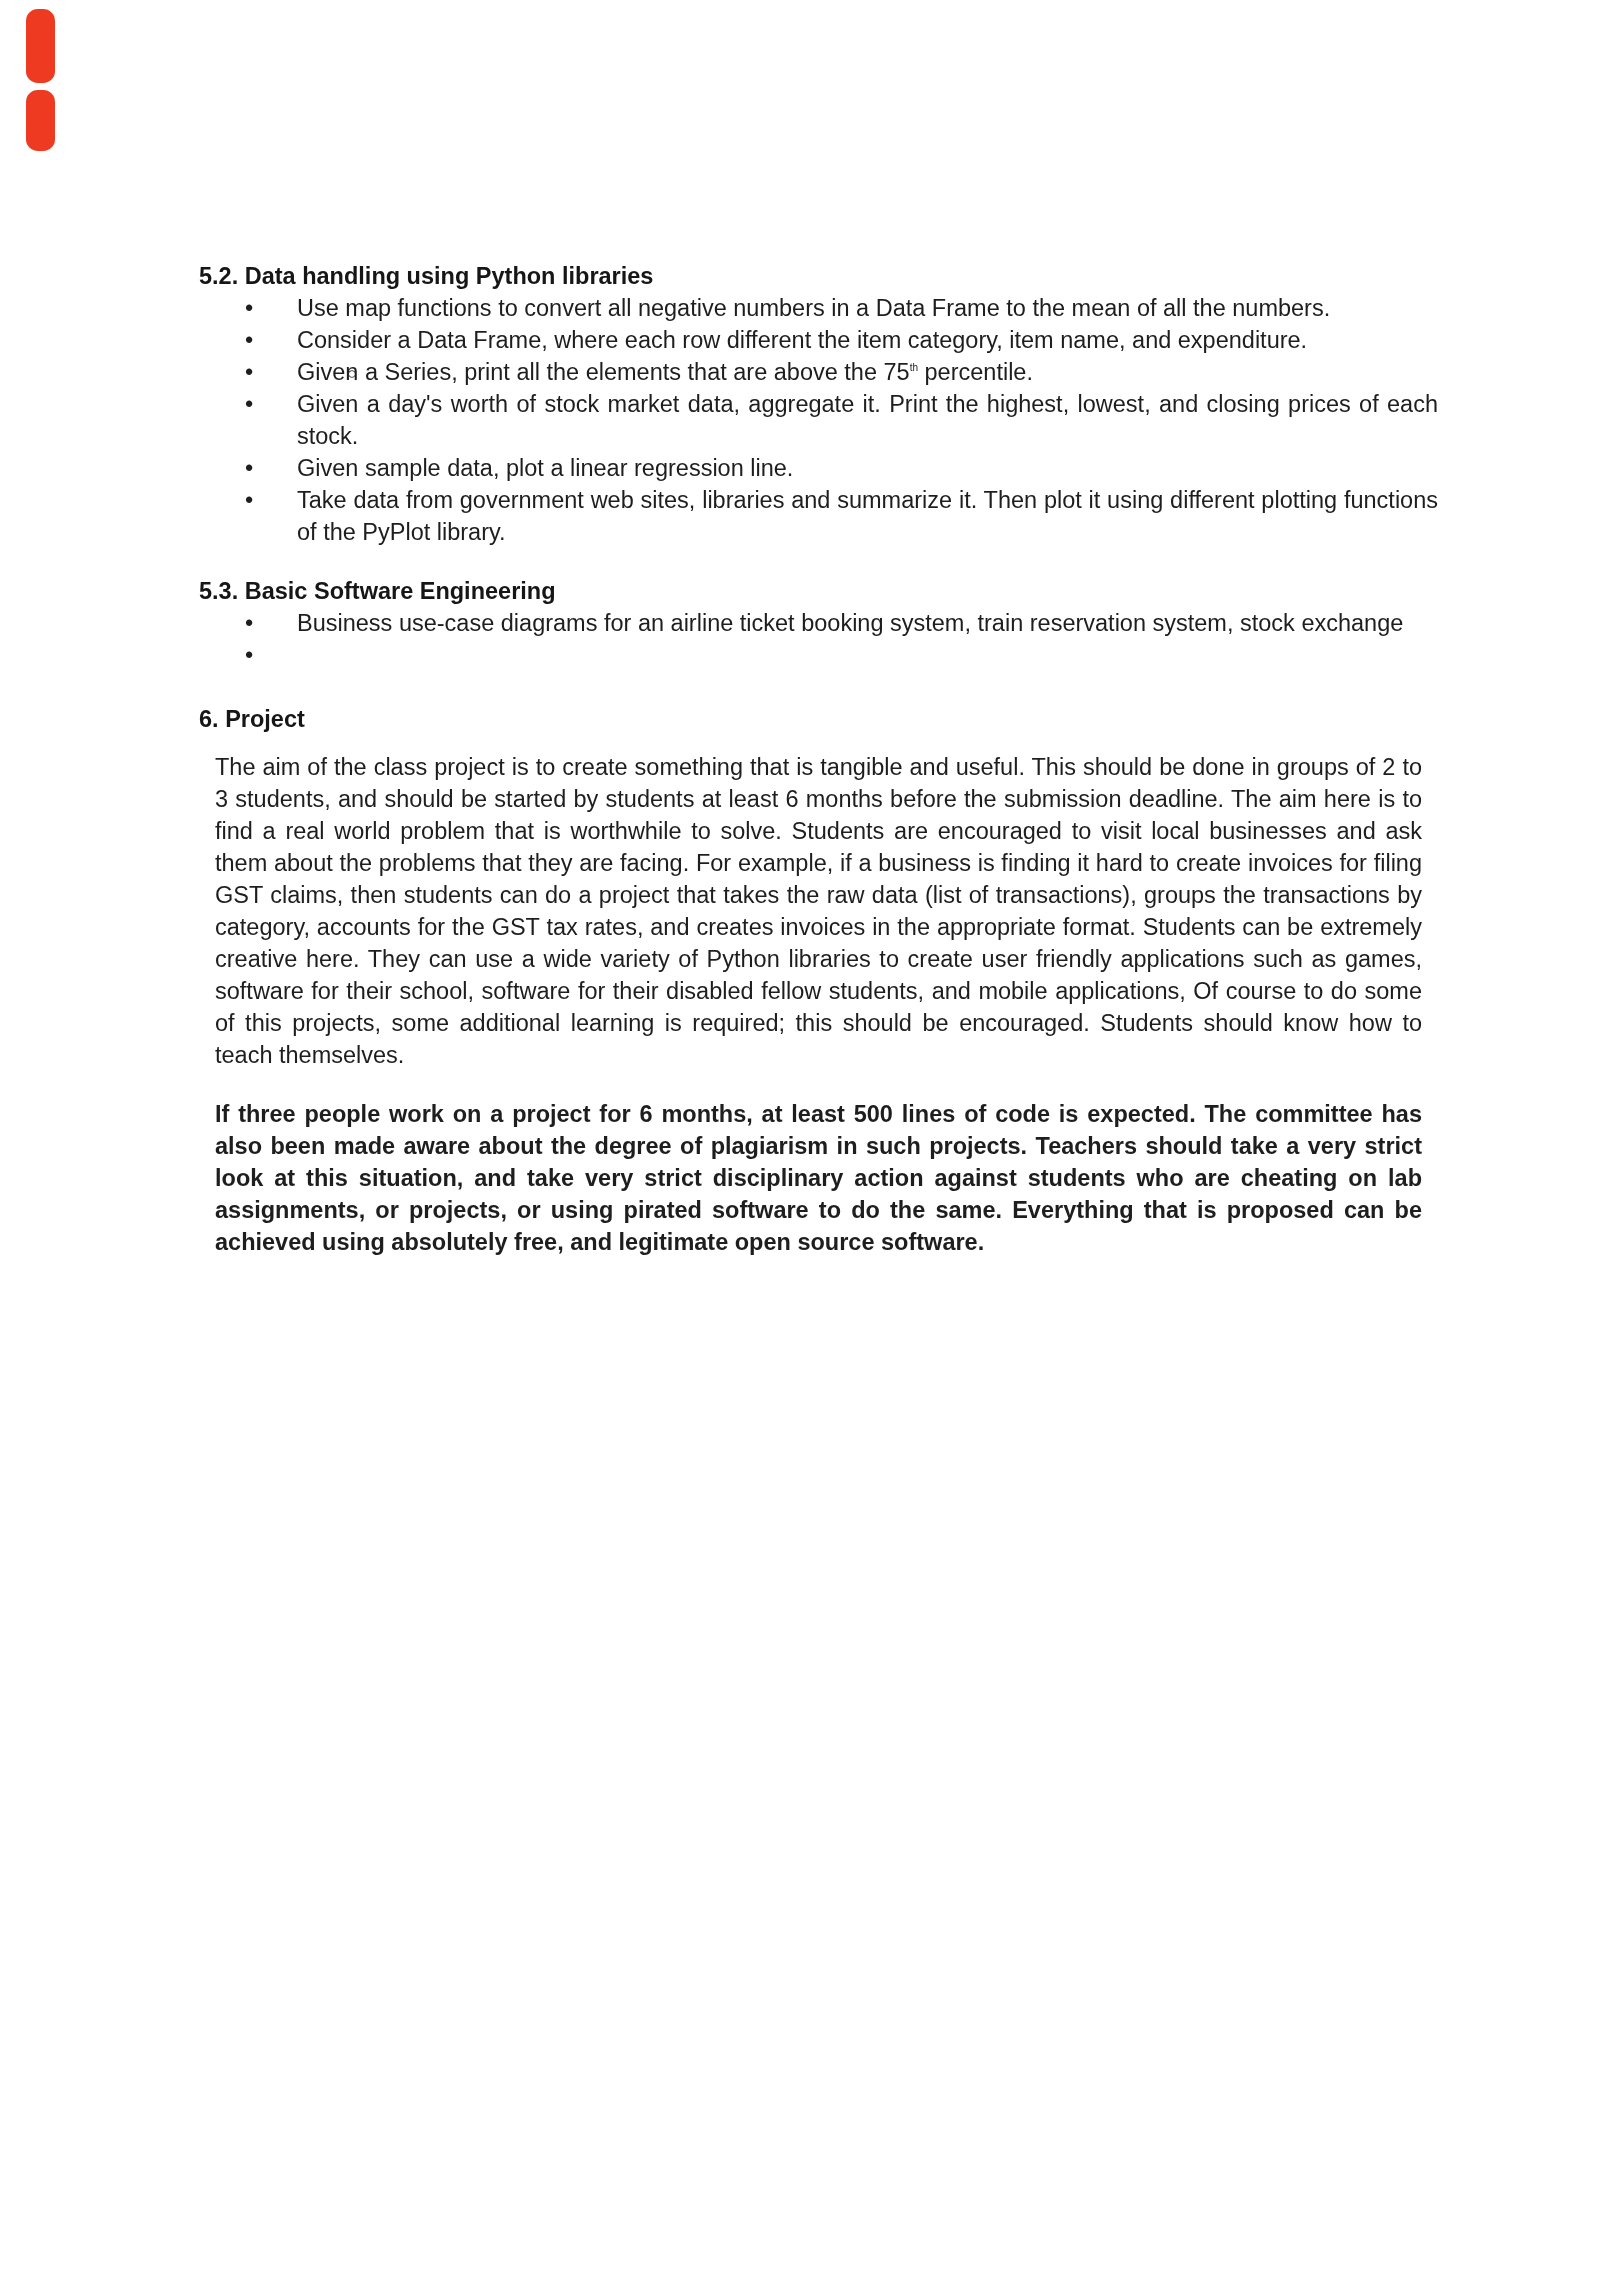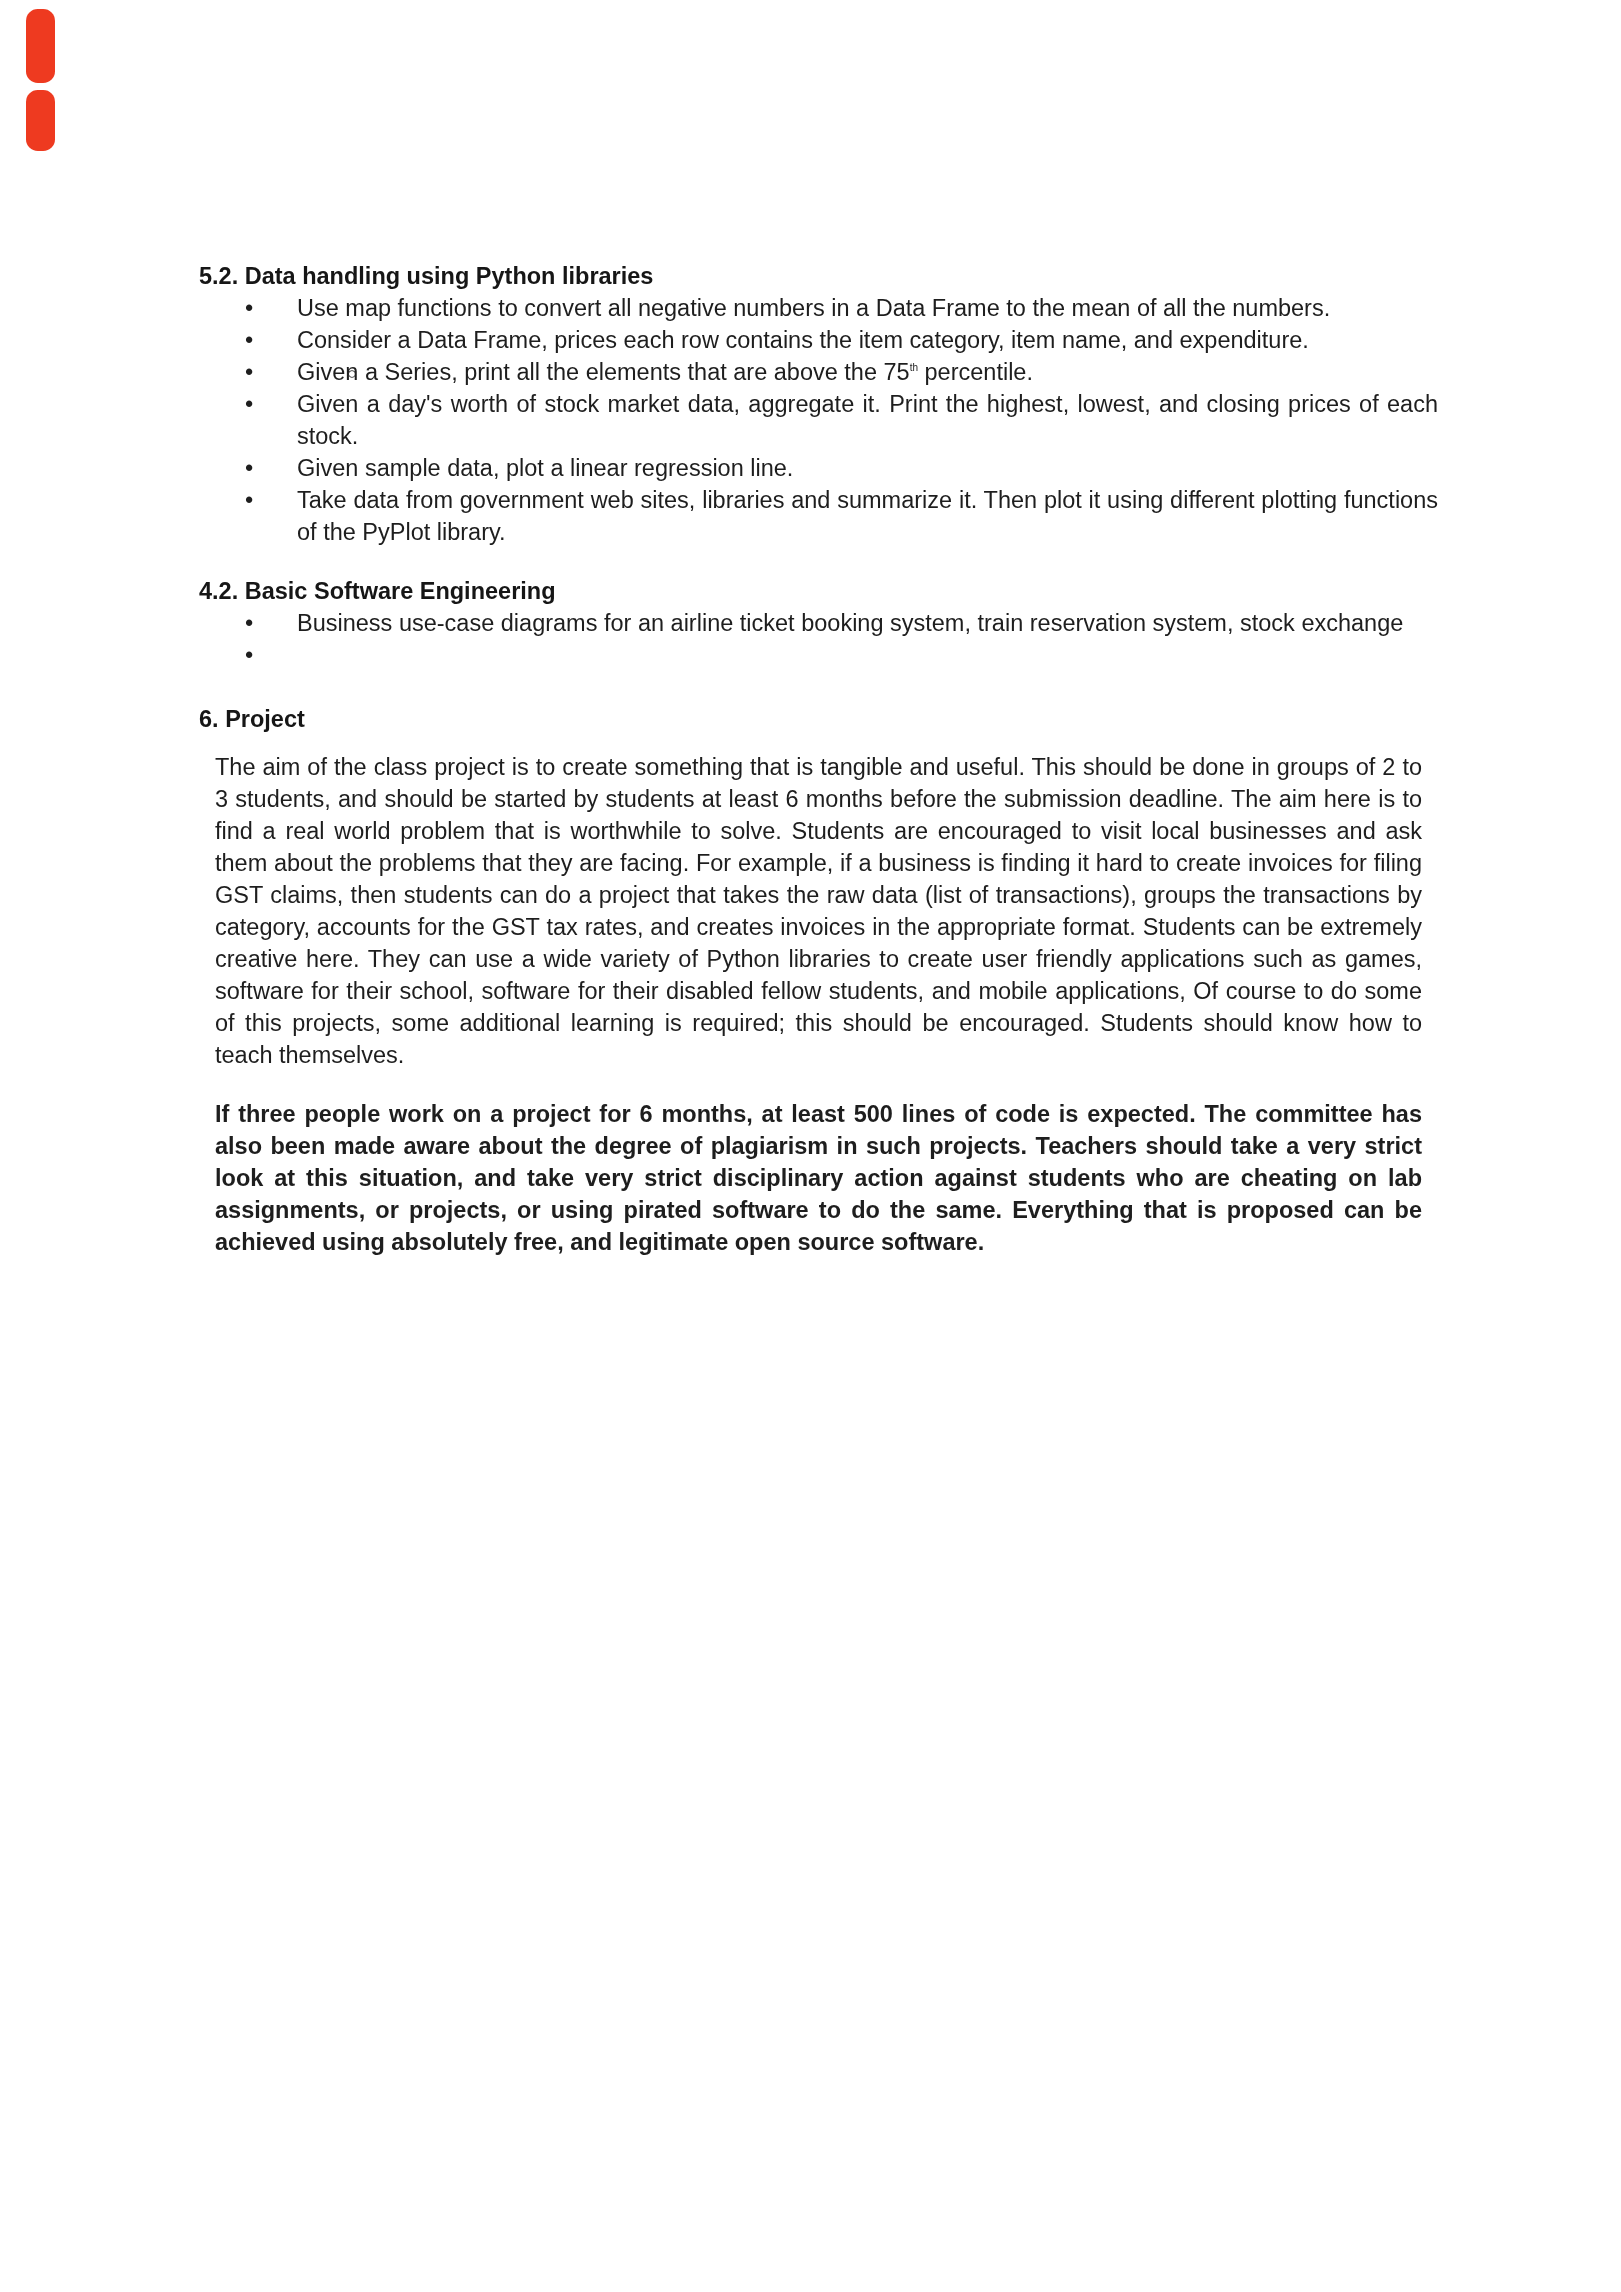--- a/index.html
+++ b/index.html
@@ -74,21 +74,21 @@
 
     <p class="heading">5.2. Data handling using Python libraries</p>
 
     <div class="bullets">
       <div class="li">
         <span class="marker">•</span>
         <span>Use map functions to convert all negative numbers in a Data Frame to the mean of all the numbers.</span>
       </div>
       <div class="li">
         <span class="marker">•</span>
-        <span>Consider a Data Frame, prices each row contains the item category, item name, and expenditure.</span>
+        <span>Consider a Data Frame, where each row different the item category, item name, and expenditure.</span>
       </div>
       <div class="li sub">
         <span class="marker">○</span>
       </div>
       <div class="li">
         <span class="marker">•</span>
         <span><span>Given a Series, print all the elements that are above the 75</span><sup class="ordinal">th</sup><span> percentile.</span></span>
       </div>
       <div class="li">
         <span class="marker">•</span>
@@ -97,21 +97,21 @@
       <div class="li">
         <span class="marker">•</span>
         <span>Given sample data, plot a linear regression line.</span>
       </div>
       <div class="li">
         <span class="marker">•</span>
         <span>Take data from government web sites, libraries and summarize it. Then plot it using different plotting functions of the PyPlot library.</span>
       </div>
     </div>
 
-    <p class="heading h-53">4.2. Basic Software Engineering</p>
+    <p class="heading h-53">5.3. Basic Software Engineering</p>
 
     <div class="bullets bullets-53">
       <div class="li">
         <span class="marker">•</span>
         <span>Business use-case diagrams for an airline ticket booking system, train reservation system, stock exchange</span>
       </div>
       <div class="li">
         <span class="marker">•</span>
       </div>
     </div>

